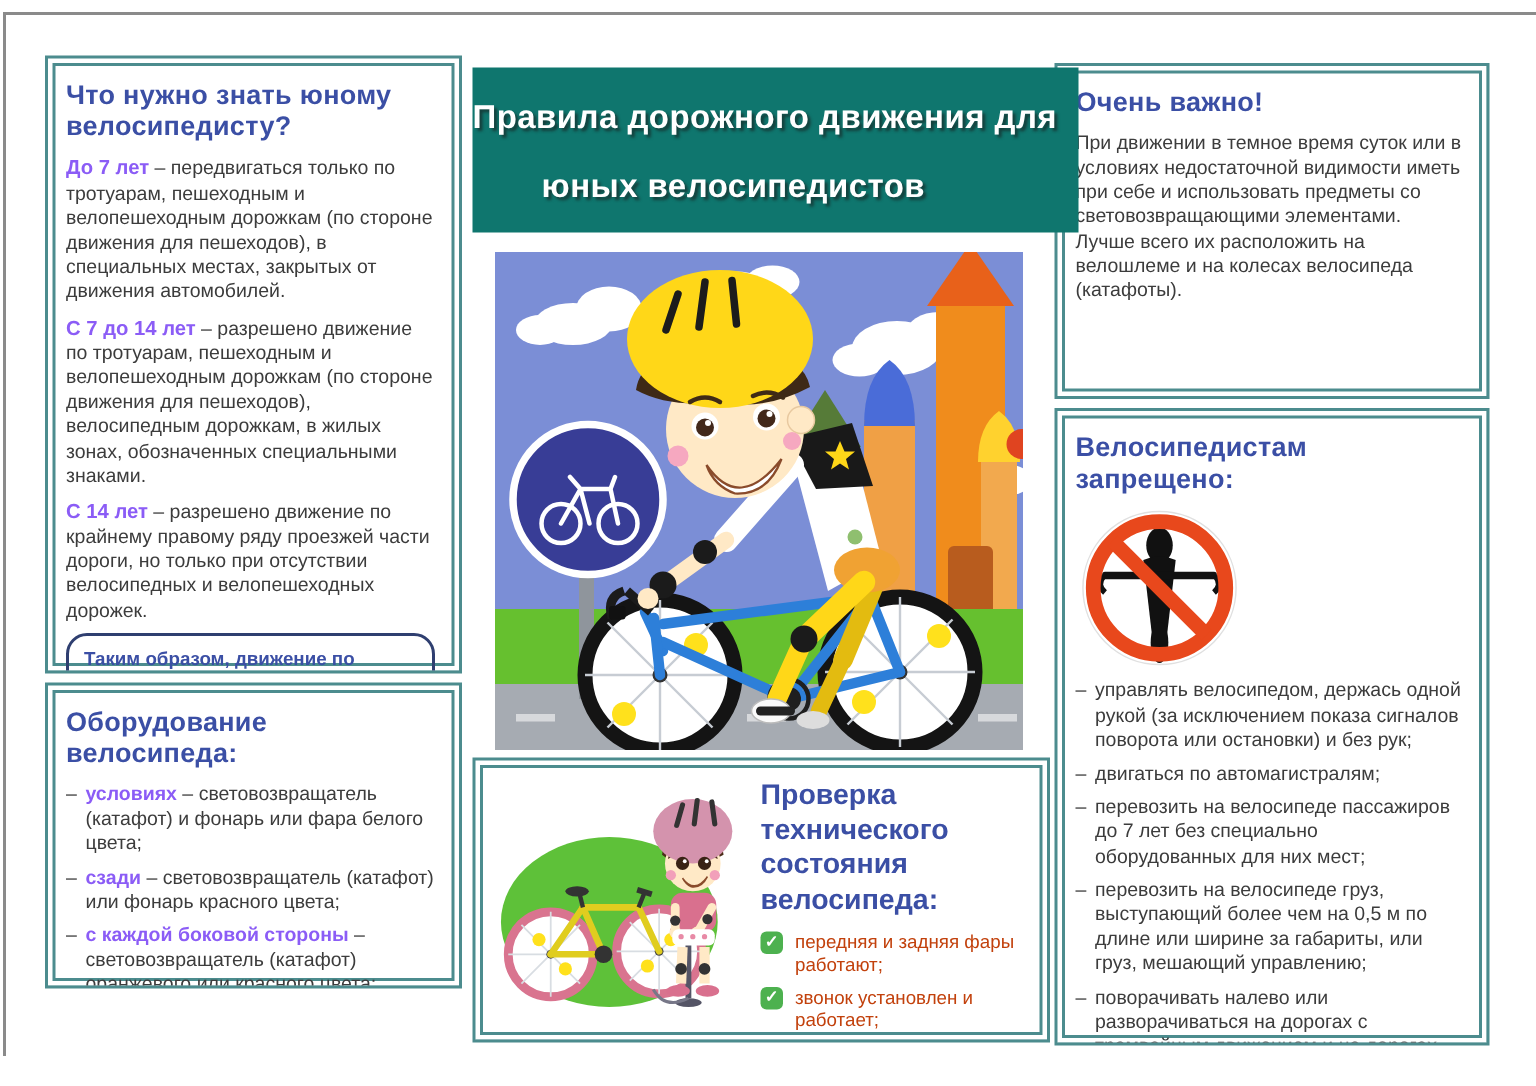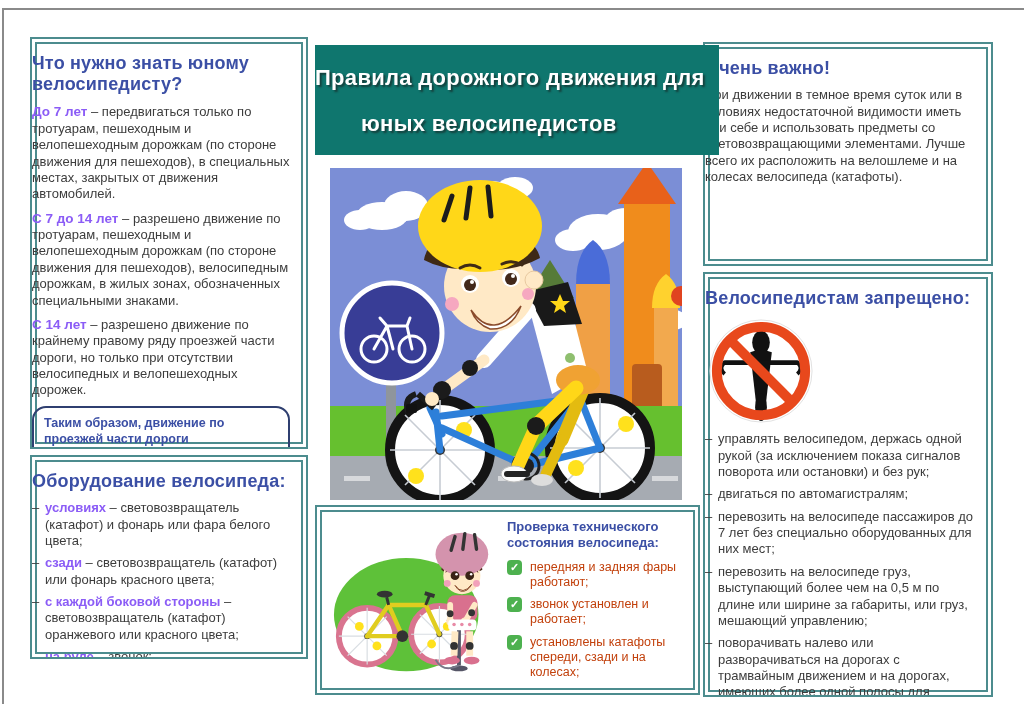--- a/index.html
+++ b/index.html
@@ -13,21 +13,21 @@
     border-top:2px solid #8a8a8a; border-left:2px solid #8a8a8a;
     pointer-events:none;
   }
   
   .panel {
     position:absolute; background:#fff;
     border:2px solid #4c8c8e;
     box-shadow: inset 0 0 0 3px #ffffff, inset 0 0 0 5px #4c8c8e;
     box-sizing:border-box; overflow:hidden;
   }
-  .panel-body { padding:14px 16px 10px 0; }
+  .panel-body { padding:14px 16px 10px 12px; }
   .panel-title {
     color:#3b4fa5; font-weight:bold; font-size:18px; line-height:1.18;
     margin:0 0 8px 0; letter-spacing:.2px;
   }
   .body-text { font-size:13px; line-height:1.26; color:#3c3c3c; }
   .para { margin:0 0 7px 0; }
   .lead { font-weight:bold; color:#8b5cf6; font-size:13.5px; }
   .callout {
     border:2px solid #2f3f70; border-radius:14px; padding:7px 10px;
     color:#3b4fa5; font-weight:bold; font-size:12.5px; line-height:1.3;
@@ -47,21 +47,21 @@
   }
   .banner-line.l1 { padding-top:22px; }
   .banner-line.l2 { padding-top:24px;padding-left:46px; }
   
   .hero { position:absolute; left:330px; top:168px; width:352px; height:332px; }
   
   .check-flex { display:flex; height:100%; }
   .check-illustration { flex:0 0 172px; padding-top:4px; }
   .check-right { flex:1; padding:2px 4px 0 6px; }
   .check-title {
-    color:#3b4fa5; font-weight:bold; font-size:13px; line-height:1.22;
+    color:#3b4fa5; font-weight:bold; font-size:19px; line-height:1.22;
     margin:2px 0 9px 0;
   }
   .check-item { display:flex; align-items:flex-start; margin-bottom:7px; }
   .check-icon {
     flex:0 0 15px; width:15px; height:15px; background:#4db14f; border-radius:4px;
     color:#fff; font-size:11px; line-height:15px; text-align:center; font-weight:bold;
     margin-right:8px; margin-top:0;
   }
   .check-text { font-size:12.5px; line-height:1.22; color:#c2410c; }
   

